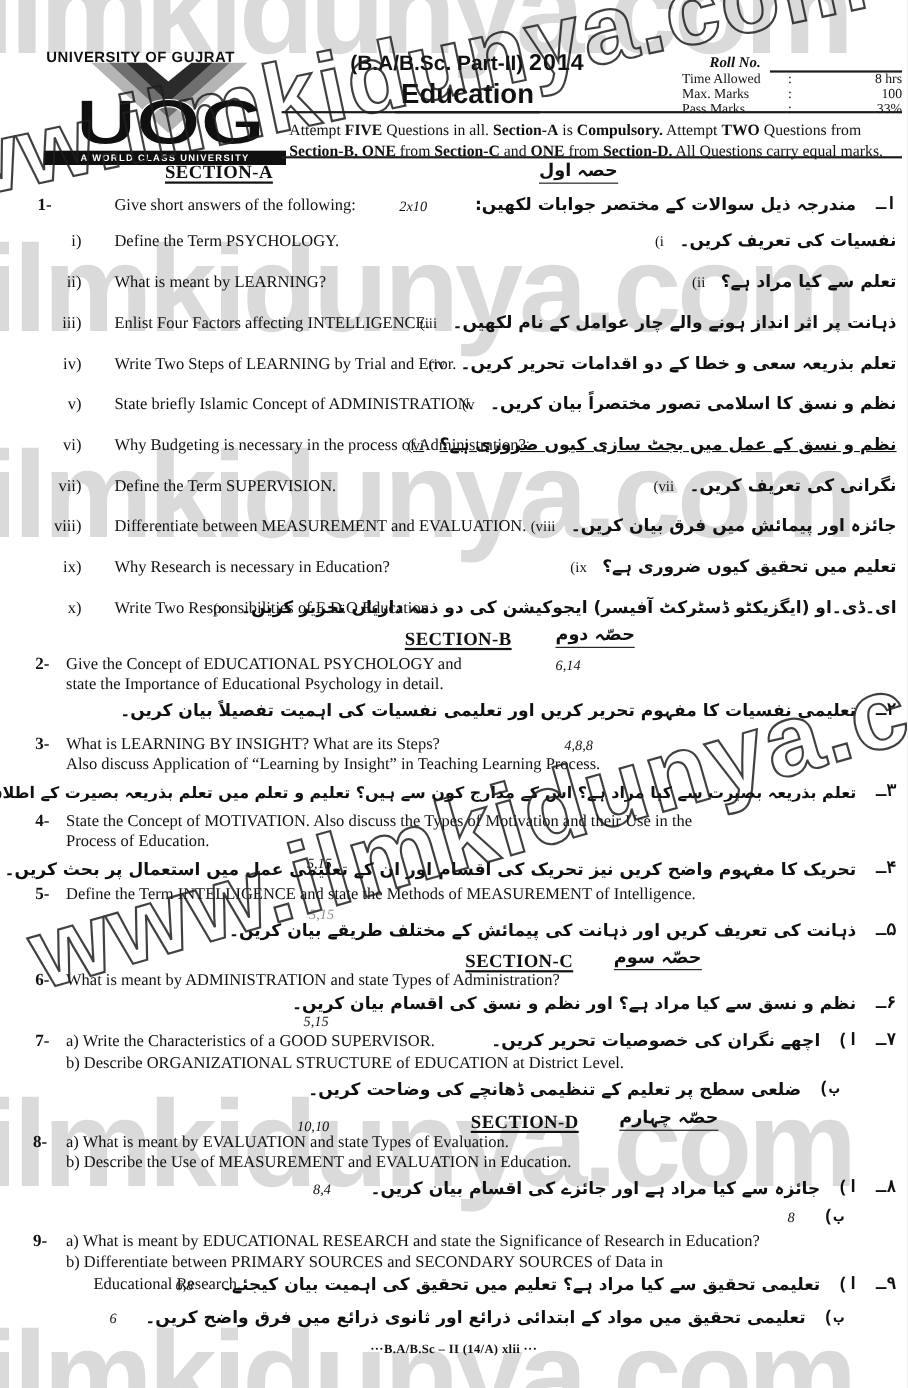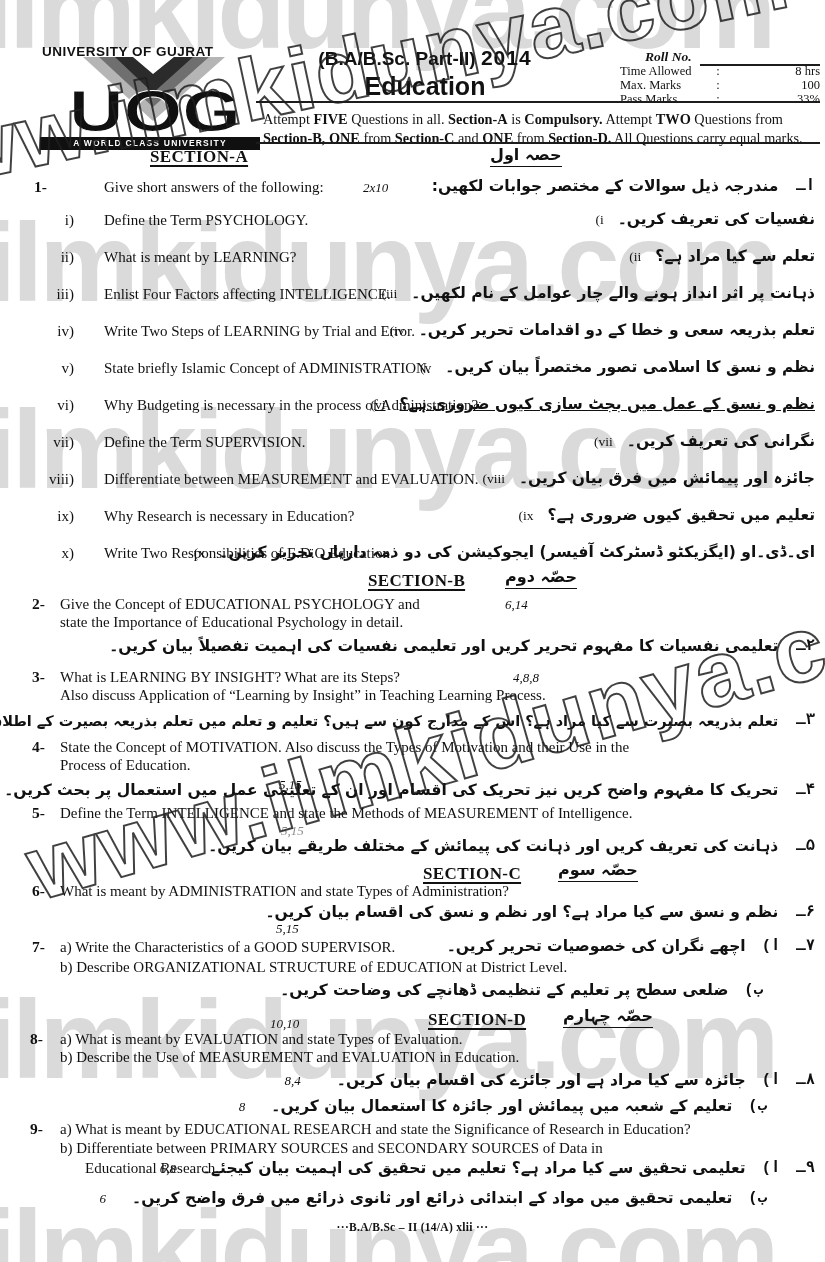--- a/index.html
+++ b/index.html
@@ -259,21 +259,20 @@
   <div class="abs qtext" style="left:60px;top:1031px;">a) What is meant by EVALUATION and state Types of Evaluation.</div>
   <div class="abs qtext" style="left:60px;top:1049px;">b) Describe the Use of MEASUREMENT and EVALUATION in Education.</div>
   <div class="ur-cell" style="right:10px;top:1070px;gap:16px;">
     <span class="marks" style="margin-right:20px;">8,4</span>
     <span class="ur">جائزہ سے کیا مراد ہے اور جائزے کی اقسام بیان کریں۔</span>
     <span class="ur-num">ا)</span>
     <span class="ur-num">۸ـ</span>
   </div>
   <div class="ur-cell" style="right:58px;top:1096px;gap:16px;">
     <span class="marks" style="margin-right:10px;">8</span>
-    <span class="ur">تعلیم کے شعبہ میں پیمائش اور جائزہ کا استعمال بیان کریں۔</span>
     <span class="ur-num">ب)</span>
   </div>
 
   <div class="abs qnum" style="left:30px;top:1120px;">9-</div>
   <div class="abs qtext" style="left:60px;top:1121px;">a) What is meant by EDUCATIONAL RESEARCH and state the Significance of Research in Education?</div>
   <div class="abs qtext" style="left:60px;top:1140px;">b) Differentiate between PRIMARY SOURCES and SECONDARY SOURCES of Data in</div>
   <div class="abs qtext" style="left:85px;top:1160px;">Educational Research.</div>
   <div class="ur-cell" style="right:10px;top:1158px;gap:16px;">
     <span class="marks" style="margin-right:10px;">6,8</span>
     <span class="ur">تعلیمی تحقیق سے کیا مراد ہے؟ تعلیم میں تحقیق کی اہمیت بیان کیجئے۔</span>

